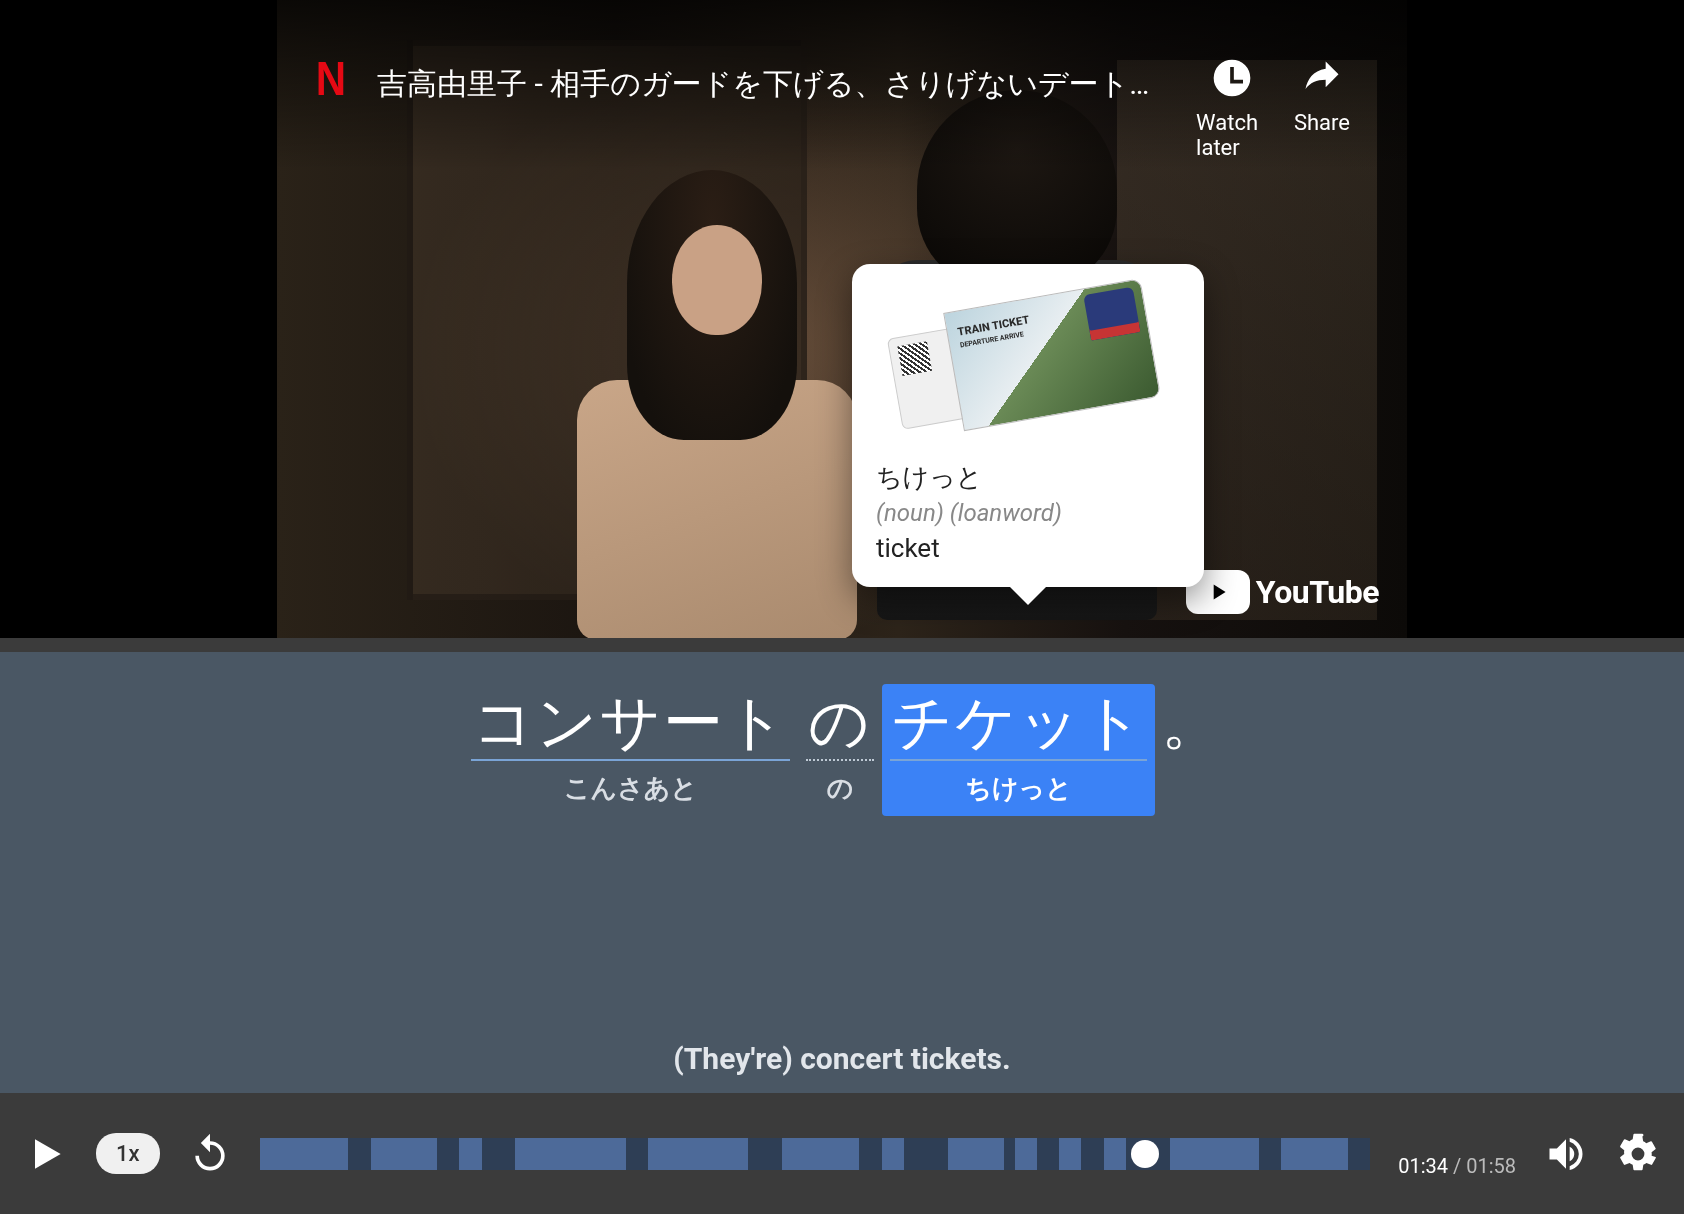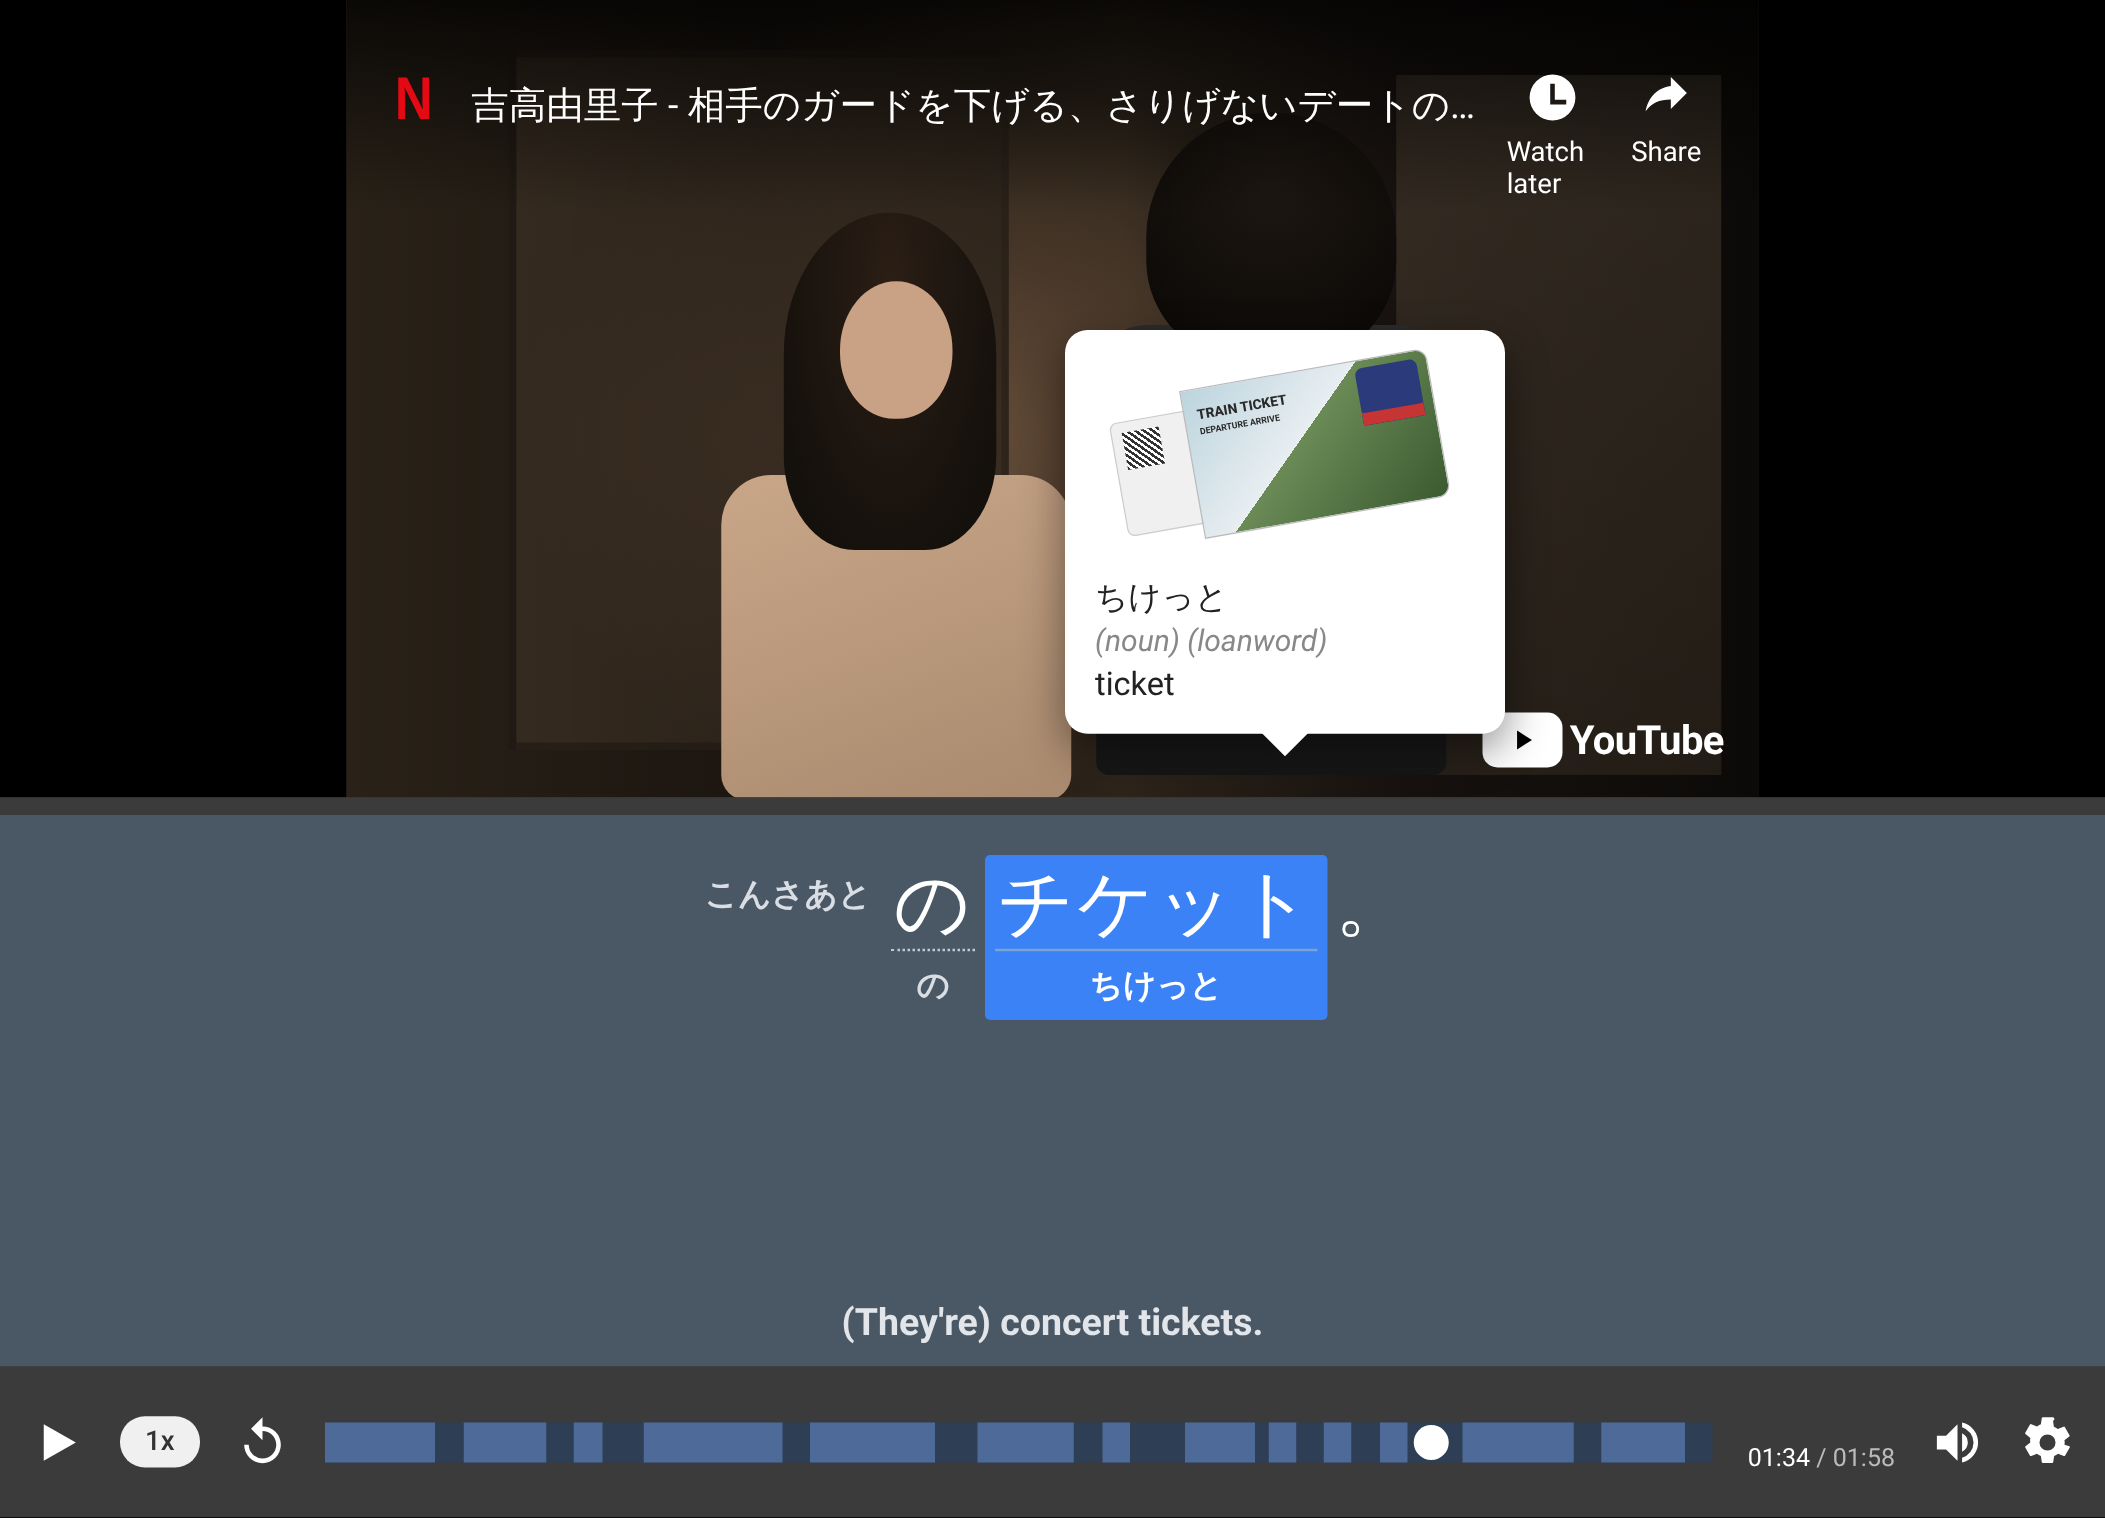--- a/index.html
+++ b/index.html
@@ -103,21 +103,21 @@
     font-weight: 400;
     white-space: nowrap;
     overflow: hidden;
     text-overflow: ellipsis;
     padding-right: 20px;
     padding-top: 14px;
   }
   .yt-actions {
     display: flex; gap: 27px;
     padding-top: 6px;
-    padding-right: 16px;
+    padding-right: 27px;
   }
   .yt-action {
     display: flex; flex-direction: column; align-items: center; gap: 10px;
     font-size: 22px;
     cursor: pointer;
   }
   .yt-action svg { width: 44px; height: 44px; fill: #fff; }
 
   .yt-watermark {
     position: absolute;
@@ -362,20 +362,21 @@
   <div class="dict-text">
     <div class="dict-reading">ちけっと</div>
     <div class="dict-pos">(noun) (loanword)</div>
     <div class="dict-def">ticket</div>
   </div>
 </div>
 
 <div class="sub-panel">
   <div class="jp-line" id="jp-line">
       <div class="word">
+        <div class="kana-top">コンサート</div>
         <div class="reading">こんさあと</div>
       </div>
       <div class="word particle">
         <div class="kana-top">の</div>
         <div class="reading">の</div>
       </div>
       <div class="word highlight">
         <div class="kana-top">チケット</div>
         <div class="reading">ちけっと</div>
       </div>

